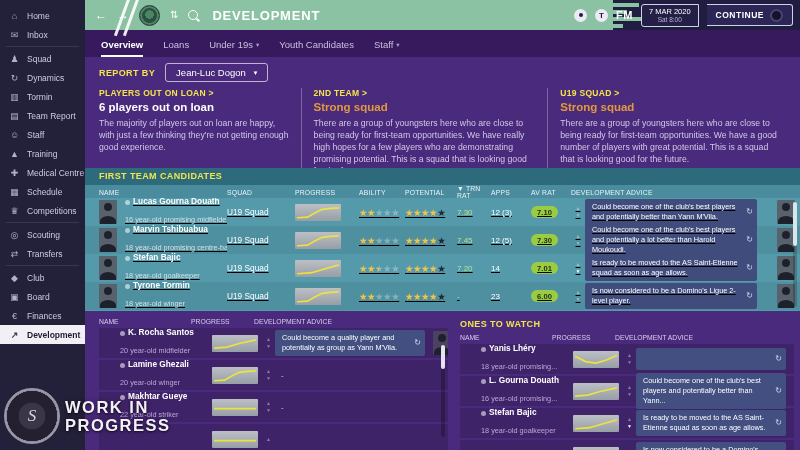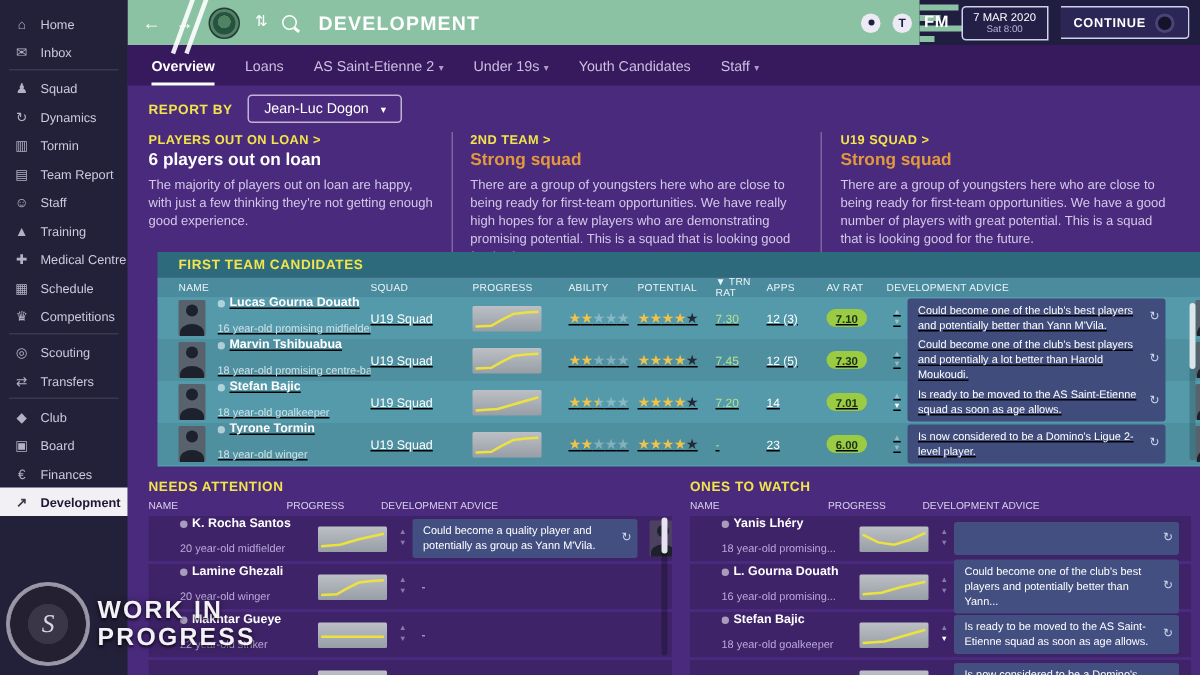--- a/index.html
+++ b/index.html
@@ -53,21 +53,21 @@
   .panel{box-sizing:border-box;padding-right:12px;}
   .panel:nth-child(1){width:29%;}
   .panel:nth-child(2),.panel:nth-child(3){width:35.5%;border-left:1px solid rgba(255,255,255,.28);padding-left:12px;}
   .ptitle{color:#f3e44c;font-size:8.5px;font-weight:bold;letter-spacing:.3px;cursor:pointer;}
   .psub{font-size:11.5px;font-weight:bold;margin:3px 0 4px;}
   .psub.count{color:#fff;}
   .psub.rating{color:#e2993d;}
   .pbody{font-size:8.7px;color:#d3c8e8;line-height:1.38;}
 
   
-  .ftc{position:absolute;left:0;top:111px;right:0;height:124px;margin-left:20px;--ftc-cols:26px 102px 68px 64px 46px 52px 34px 40px 40px 14px 182px 30px;}
+  .ftc{position:absolute;left:0;top:111px;right:0;height:124px;--ftc-cols:26px 102px 68px 64px 46px 52px 34px 40px 40px 14px 182px 30px;}
   .ftc-title{height:17px;line-height:17px;background:#2d6b7c;color:#f3e44c;font-size:9px;font-weight:bold;letter-spacing:.4px;padding-left:14px;}
   .ftc-head{height:13px;background:#4a8c9e;display:grid;grid-template-columns:var(--ftc-cols);align-items:center;padding-left:14px;color:#eaf3f6;font-size:6.8px;letter-spacing:.2px;}
   .ftc-rows{position:relative;height:113px;background:#549aab;overflow:hidden;text-decoration:underline;}
   .frow{display:grid;grid-template-columns:var(--ftc-cols);align-items:center;height:28px;padding-left:14px;cursor:pointer;}
   .frow:nth-child(even){background:rgba(0,0,0,.06);}
   .photo{width:18px;height:24px;position:relative;background:#57626d;border-radius:1px;overflow:hidden;flex:none;}
   .photo::before{content:"";position:absolute;top:3px;left:5px;width:8px;height:8px;background:#1d212b;border-radius:50%;}
   .photo::after{content:"";position:absolute;bottom:-3px;left:1px;width:16px;height:11px;background:#1d212b;border-radius:50% 50% 0 0;}
   .photo.dim{background:#4c4160;}
   .ncell{line-height:1.2;overflow:hidden;}
@@ -224,24 +224,20 @@
   </header>
 
   <nav class="tabbar" id="tabbar">
       <div class="tab active">
         <span>Overview</span>
       </div>
       <div class="tab">
         <span>Loans</span>
       </div>
       <div class="tab">
-        <span>AS Saint-Etienne 2</span>
-        <span class="caret">▾</span>
-      </div>
-      <div class="tab">
         <span>Under 19s</span>
         <span class="caret">▾</span>
       </div>
       <div class="tab">
         <span>Youth Candidates</span>
       </div>
       <div class="tab">
         <span>Staff</span>
         <span class="caret">▾</span>
       </div>
@@ -390,21 +386,20 @@
             <span class="photo" style="margin-left: 10px;"></span>
           </div>
           <div class="sbar">
             <div class="sthumb"></div>
           </div>
         </div>
     </section>
 
     <div class="bottom">
       <section class="mini" id="needs">
-          <div class="mini-title">NEEDS ATTENTION</div>
           <div class="mini-head">
             <span style="grid-column: 1;">NAME</span>
             <span style="grid-column: 2;">PROGRESS</span>
             <span style="grid-column: 4;">DEVELOPMENT ADVICE</span>
           </div>
           <div class="mrow">
             <span class="ncell"><span class="pname">
                 <span class="pic"></span>
                 <span>K. Rocha Santos</span>
               </span><span class="pdesc">20 year-old midfielder</span></span>

